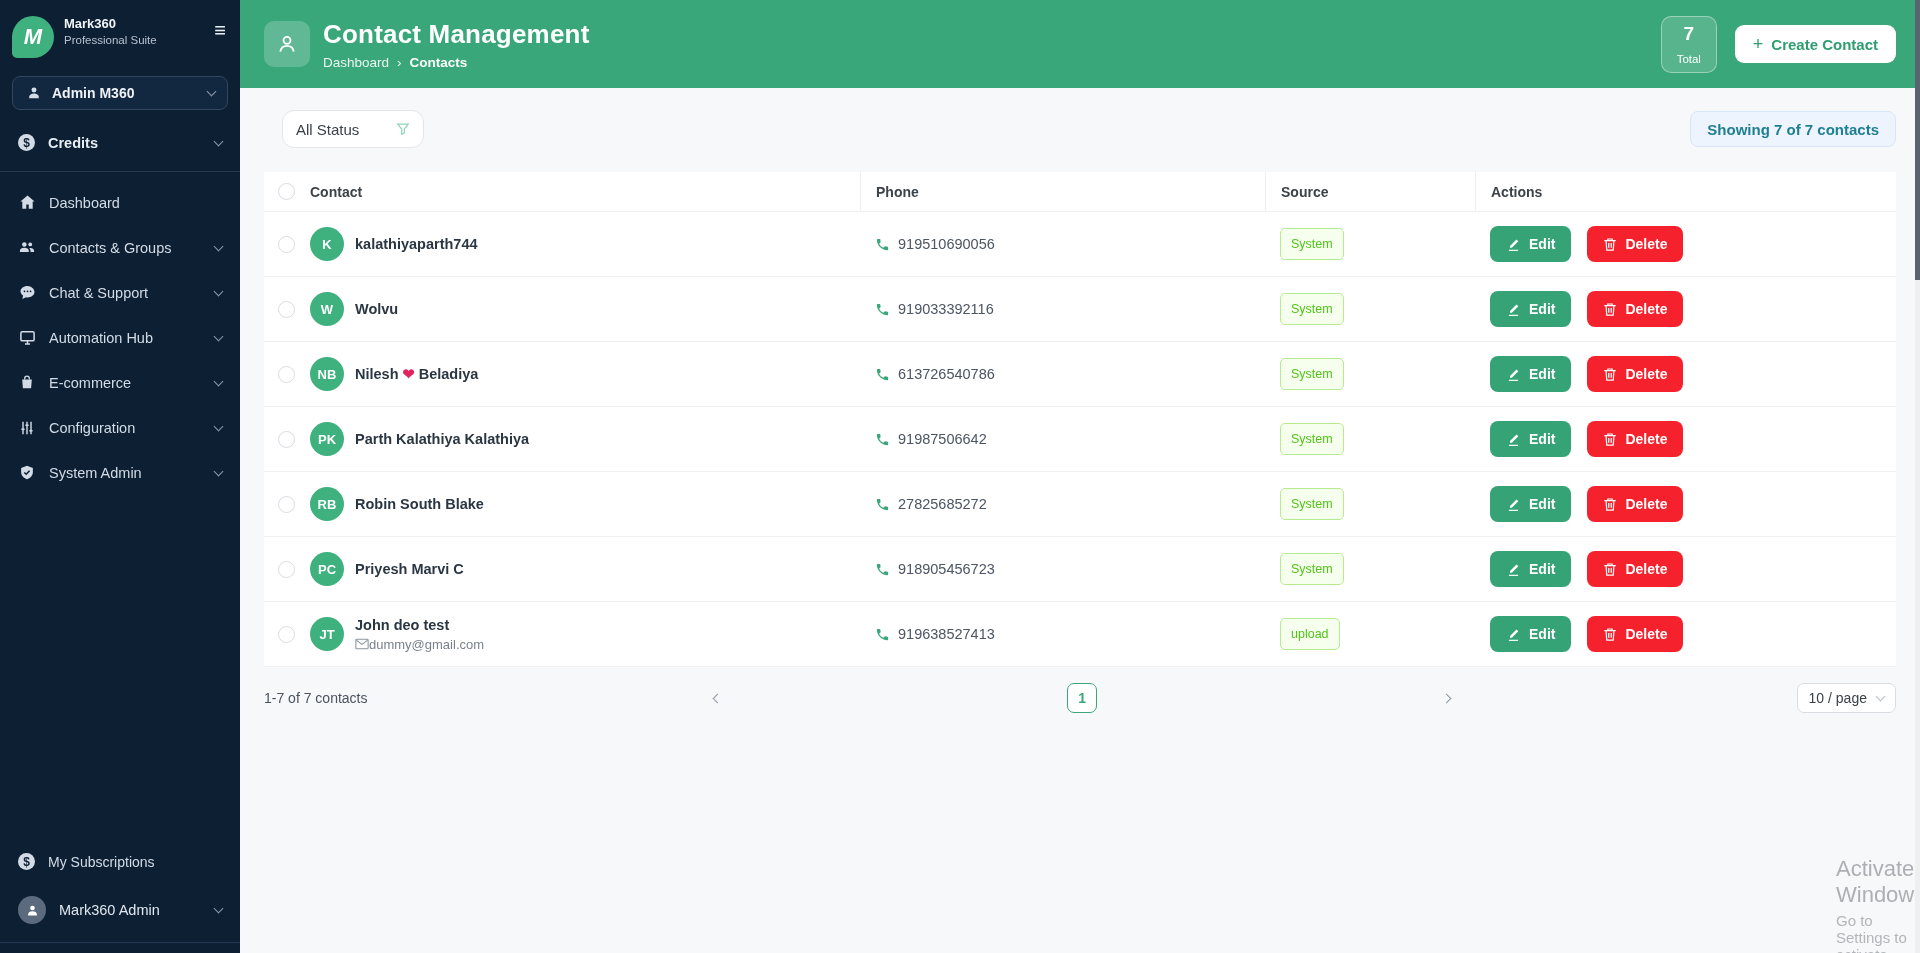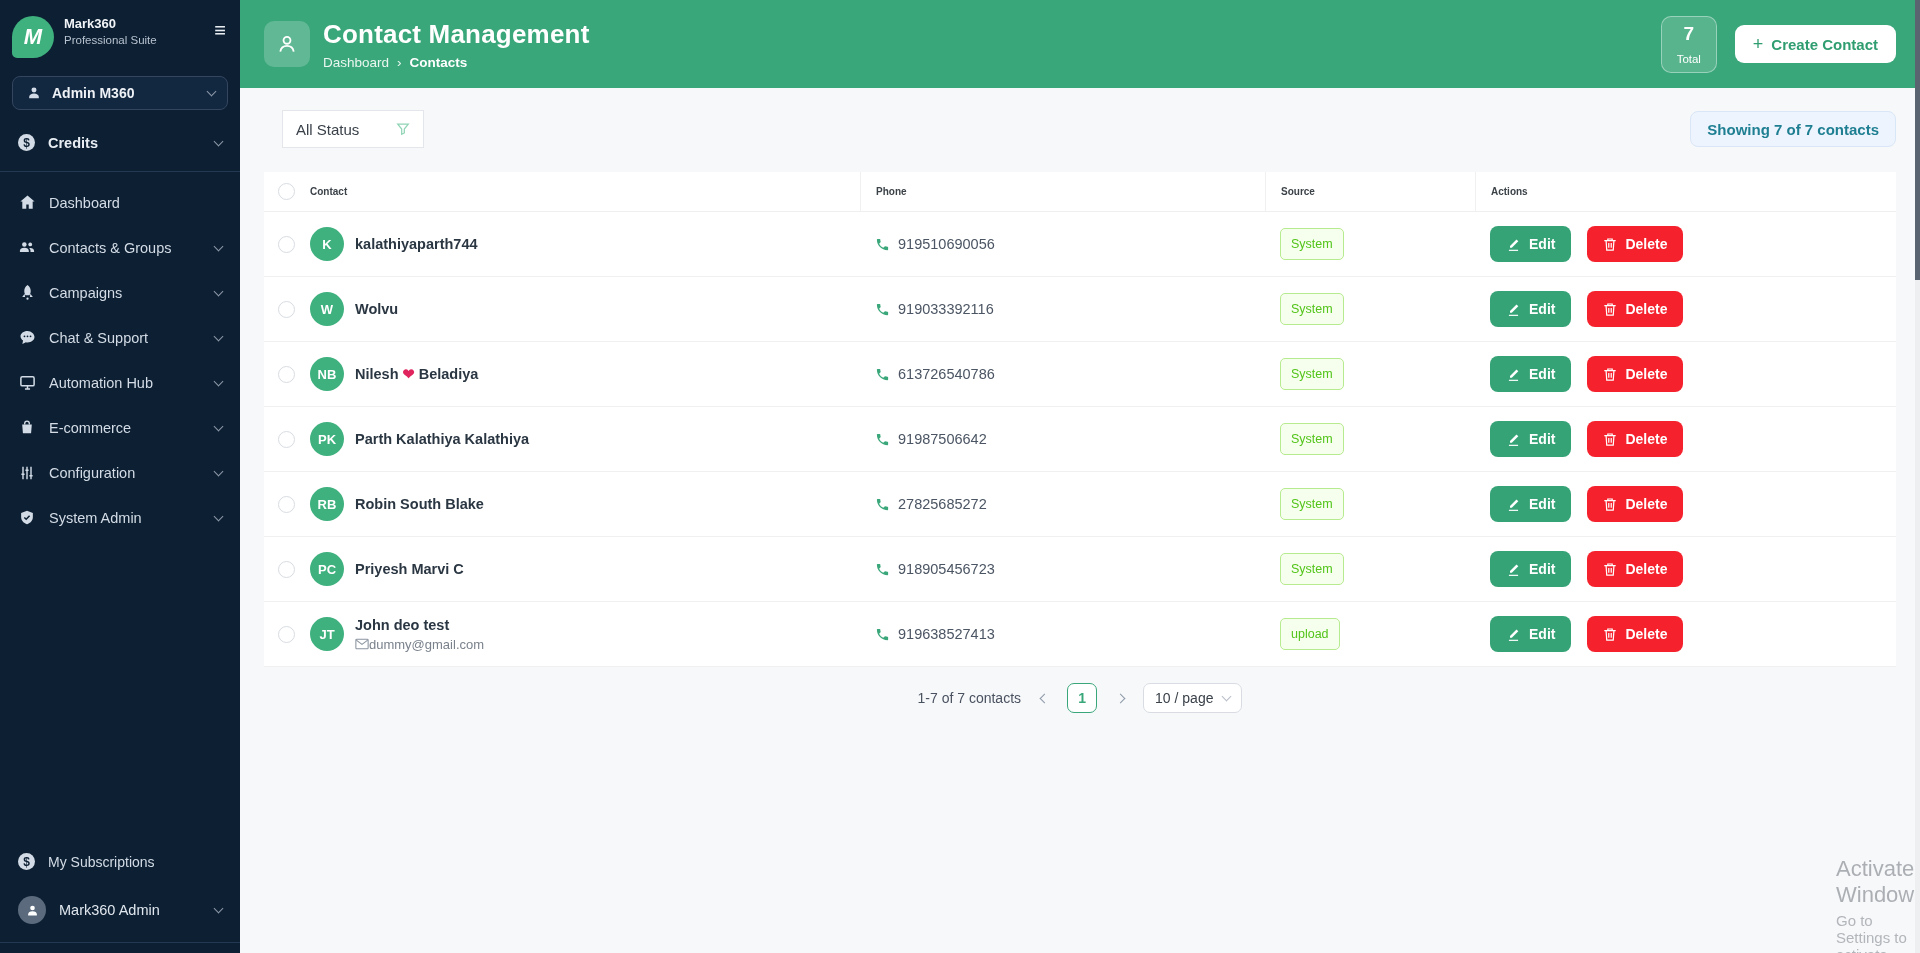--- a/index.html
+++ b/index.html
@@ -44,47 +44,47 @@
   .total-badge .count { font-size:19px; font-weight:bold; }
   .total-badge .lbl { font-size:11.5px; margin-top:8px; }
   .create-btn { height:38px; background:#fff; color:#2f9d70; border:none; border-radius:9px; padding:0 18px; font-size:15px; font-weight:bold; display:flex; align-items:center; gap:8px; cursor:pointer; font-family:inherit; }
   .create-btn .plus { font-size:18px; font-weight:normal; }
 
   .content { padding:22px 24px 0 24px; flex:1; }
   .filter-bar { display:flex; align-items:center; }
   .search-box { width:385px; height:38px; background:#fff; border:1px solid #e3e6ea; border-radius:8px; display:flex; align-items:center; padding:0 12px; gap:8px; }
   .search-box input { border:none; outline:none; flex:1; font-size:15px; color:#3a4149; font-family:inherit; background:transparent; }
   .search-box input::placeholder { color:#b9bec7; }
-  .status-select { margin-left:18px; width:142px; height:38px; background:#fff; border:1px solid #e3e6ea; border-radius:0; display:flex; align-items:center; padding:0 13px; cursor:pointer; }
+  .status-select { margin-left:18px; width:142px; height:38px; background:#fff; border:1px solid #e3e6ea; border-radius:12px; display:flex; align-items:center; padding:0 13px; cursor:pointer; }
   .status-select .val { flex:1; font-size:15px; color:#3a4149; }
   .showing-badge { margin-left:auto; height:36px; display:flex; align-items:center; padding:0 16px; background:#eef4fd; border:1px solid #d9e6f7; border-radius:8px; color:#1f7f92; font-size:15px; font-weight:600; }
 
   
   .table-card { margin-top:24px; background:#fff; }
-  .t-head { display:flex; align-items:center; height:40px; border-bottom:1px solid #efefef; font-size:10px; font-weight:bold; color:#3b4248; }
+  .t-head { display:flex; align-items:center; height:40px; border-bottom:1px solid #efefef; font-size:14px; font-weight:bold; color:#3b4248; }
   .t-row { display:flex; align-items:center; height:65px; border-bottom:1px solid #f0f0f0; background:#fff; }
   .cell-check { flex:0 0 46px; display:flex; align-items:center; padding-left:14px; }
   .cell-contact { flex:0 0 550px; display:flex; align-items:center; gap:11px; }
   .cell-phone { flex:0 0 405px; display:flex; align-items:center; gap:8px; padding-left:15px; }
   .cell-source { flex:0 0 210px; padding-left:15px; display:flex; align-items:center; }
   .cell-actions { flex:1; padding-left:15px; display:flex; align-items:center; gap:16px; }
   .t-head .cell-phone, .t-head .cell-source, .t-head .cell-actions { border-left:1px solid #f0f0f0; height:100%; }
   .checkbox { width:17px; height:17px; border:1.5px solid #d8dce1; border-radius:50%; background:#fff; cursor:pointer; }
   .avatar { width:34px; height:34px; border-radius:50%; background:#3eb17e; color:#fff; font-size:13px; font-weight:bold; display:flex; align-items:center; justify-content:center; }
   .c-name { font-size:14.5px; font-weight:bold; color:#2a3642; }
   .c-email { margin-top:4px; font-size:13px; color:#7a828c; display:flex; align-items:center; }
   .phone-num { font-size:14.5px; color:#4b5563; }
   .tag { padding:8px 10px; border-radius:5px; font-size:12.5px; background:#f6ffed; border:1px solid #b7eb8f; color:#52c41a; }
   .btn { height:36px; border:none; border-radius:8px; color:#fff; font-size:14px; font-weight:bold; display:flex; align-items:center; gap:8px; padding:0 16px; cursor:pointer; font-family:inherit; }
   .btn-edit { background:#35a376; }
   .btn-delete { background:#f5222d; }
   .heart { color:#e0245e; }
 
   
-  .pagination { display:flex; align-items:center; justify-content:center; gap:13px; margin-top:16px; padding-right:0; color:#4a5260; font-size:14px; }
+  .pagination { display:flex; align-items:center; justify-content:space-between; gap:13px; margin-top:16px; padding-right:0; color:#4a5260; font-size:14px; }
   .pg-arrow { color:#c5c9cf; display:flex; align-items:center; justify-content:center; width:20px; height:28px; cursor:pointer; }
   .pg-page { width:30px; height:30px; border:1.5px solid #3aa77a; color:#3aa77a; border-radius:7px; display:flex; align-items:center; justify-content:center; font-weight:600; background:#fff; cursor:pointer; }
   .pg-size { height:30px; border:1px solid #d9dde3; border-radius:7px; background:#fff; display:flex; align-items:center; gap:10px; padding:0 11px; color:#3a4149; cursor:pointer; }
   .pg-size .caret { color:#b9bec7; }
 
   
   .watermark { position:absolute; left:1596px; top:856px; color:rgba(110,115,122,0.55); }
   .watermark .l1 { font-size:22px; }
   .watermark .l2 { font-size:15px; margin-top:4px; color:rgba(110,115,122,0.5); }
   .scrollbar { position:absolute; right:0; top:0; width:5px; height:953px; background:#edeff1; }
@@ -135,32 +135,20 @@
     <div class="side-row nav-item">
       <span class="icon16">
         <svg width="18" height="17" viewBox="0 0 18 18">
             <circle cx="6.2" cy="5.8" r="2.4" fill="#d3dce6"></circle>
             <circle cx="12.4" cy="5.8" r="2" fill="#d3dce6"></circle>
             <path d="M6.2 9.2c-2.7 0-4.7 1.4-4.7 3.2v1.4h9.4v-1.4c0-1.8-2-3.2-4.7-3.2z" fill="#d3dce6"></path>
             <path d="M12.6 9.4c-.5 0-1 .1-1.4.2.9.8 1.5 1.8 1.5 2.8v1.4h3.8v-1.2c0-1.8-1.7-3.2-3.9-3.2z" fill="#d3dce6"></path>
           </svg>
       </span>
       <span class="label">Contacts &amp; Groups</span>
-      <span class="caret"></span>
-    </div>
-    <div class="side-row nav-item">
-      <span class="icon16">
-        <svg width="17" height="17" viewBox="0 0 18 18">
-            <path d="M9 1c2.4 1.6 3.4 4 3.4 6.4 0 1.8-.5 3.3-1.2 4.4H6.8c-.7-1.1-1.2-2.6-1.2-4.4C5.6 5 6.6 2.6 9 1z" fill="#d3dce6"></path>
-            <path d="M5.9 10.2L3.4 13.8h3.1z" fill="#d3dce6"></path>
-            <path d="M12.1 10.2l2.5 3.6h-3.1z" fill="#d3dce6"></path>
-            <circle cx="9" cy="15.6" r="1.2" fill="#d3dce6"></circle>
-          </svg>
-      </span>
-      <span class="label">Campaigns</span>
       <span class="caret"></span>
     </div>
     <div class="side-row nav-item">
       <span class="icon16">
         <svg width="17" height="17" viewBox="0 0 18 18">
             <path d="M9 2C4.9 2 1.6 4.6 1.6 7.8c0 1.8 1 3.4 2.7 4.5l-.7 3.7 3.7-1.9c.5.1 1.1.2 1.7.2 4.1 0 7.4-2.6 7.4-5.8S13.1 2 9 2z" fill="#d3dce6"></path>
             <circle cx="5.8" cy="7.8" r="0.95" fill="#0d1f33"></circle>
             <circle cx="9" cy="7.8" r="0.95" fill="#0d1f33"></circle>
             <circle cx="12.2" cy="7.8" r="0.95" fill="#0d1f33"></circle>
           </svg>

